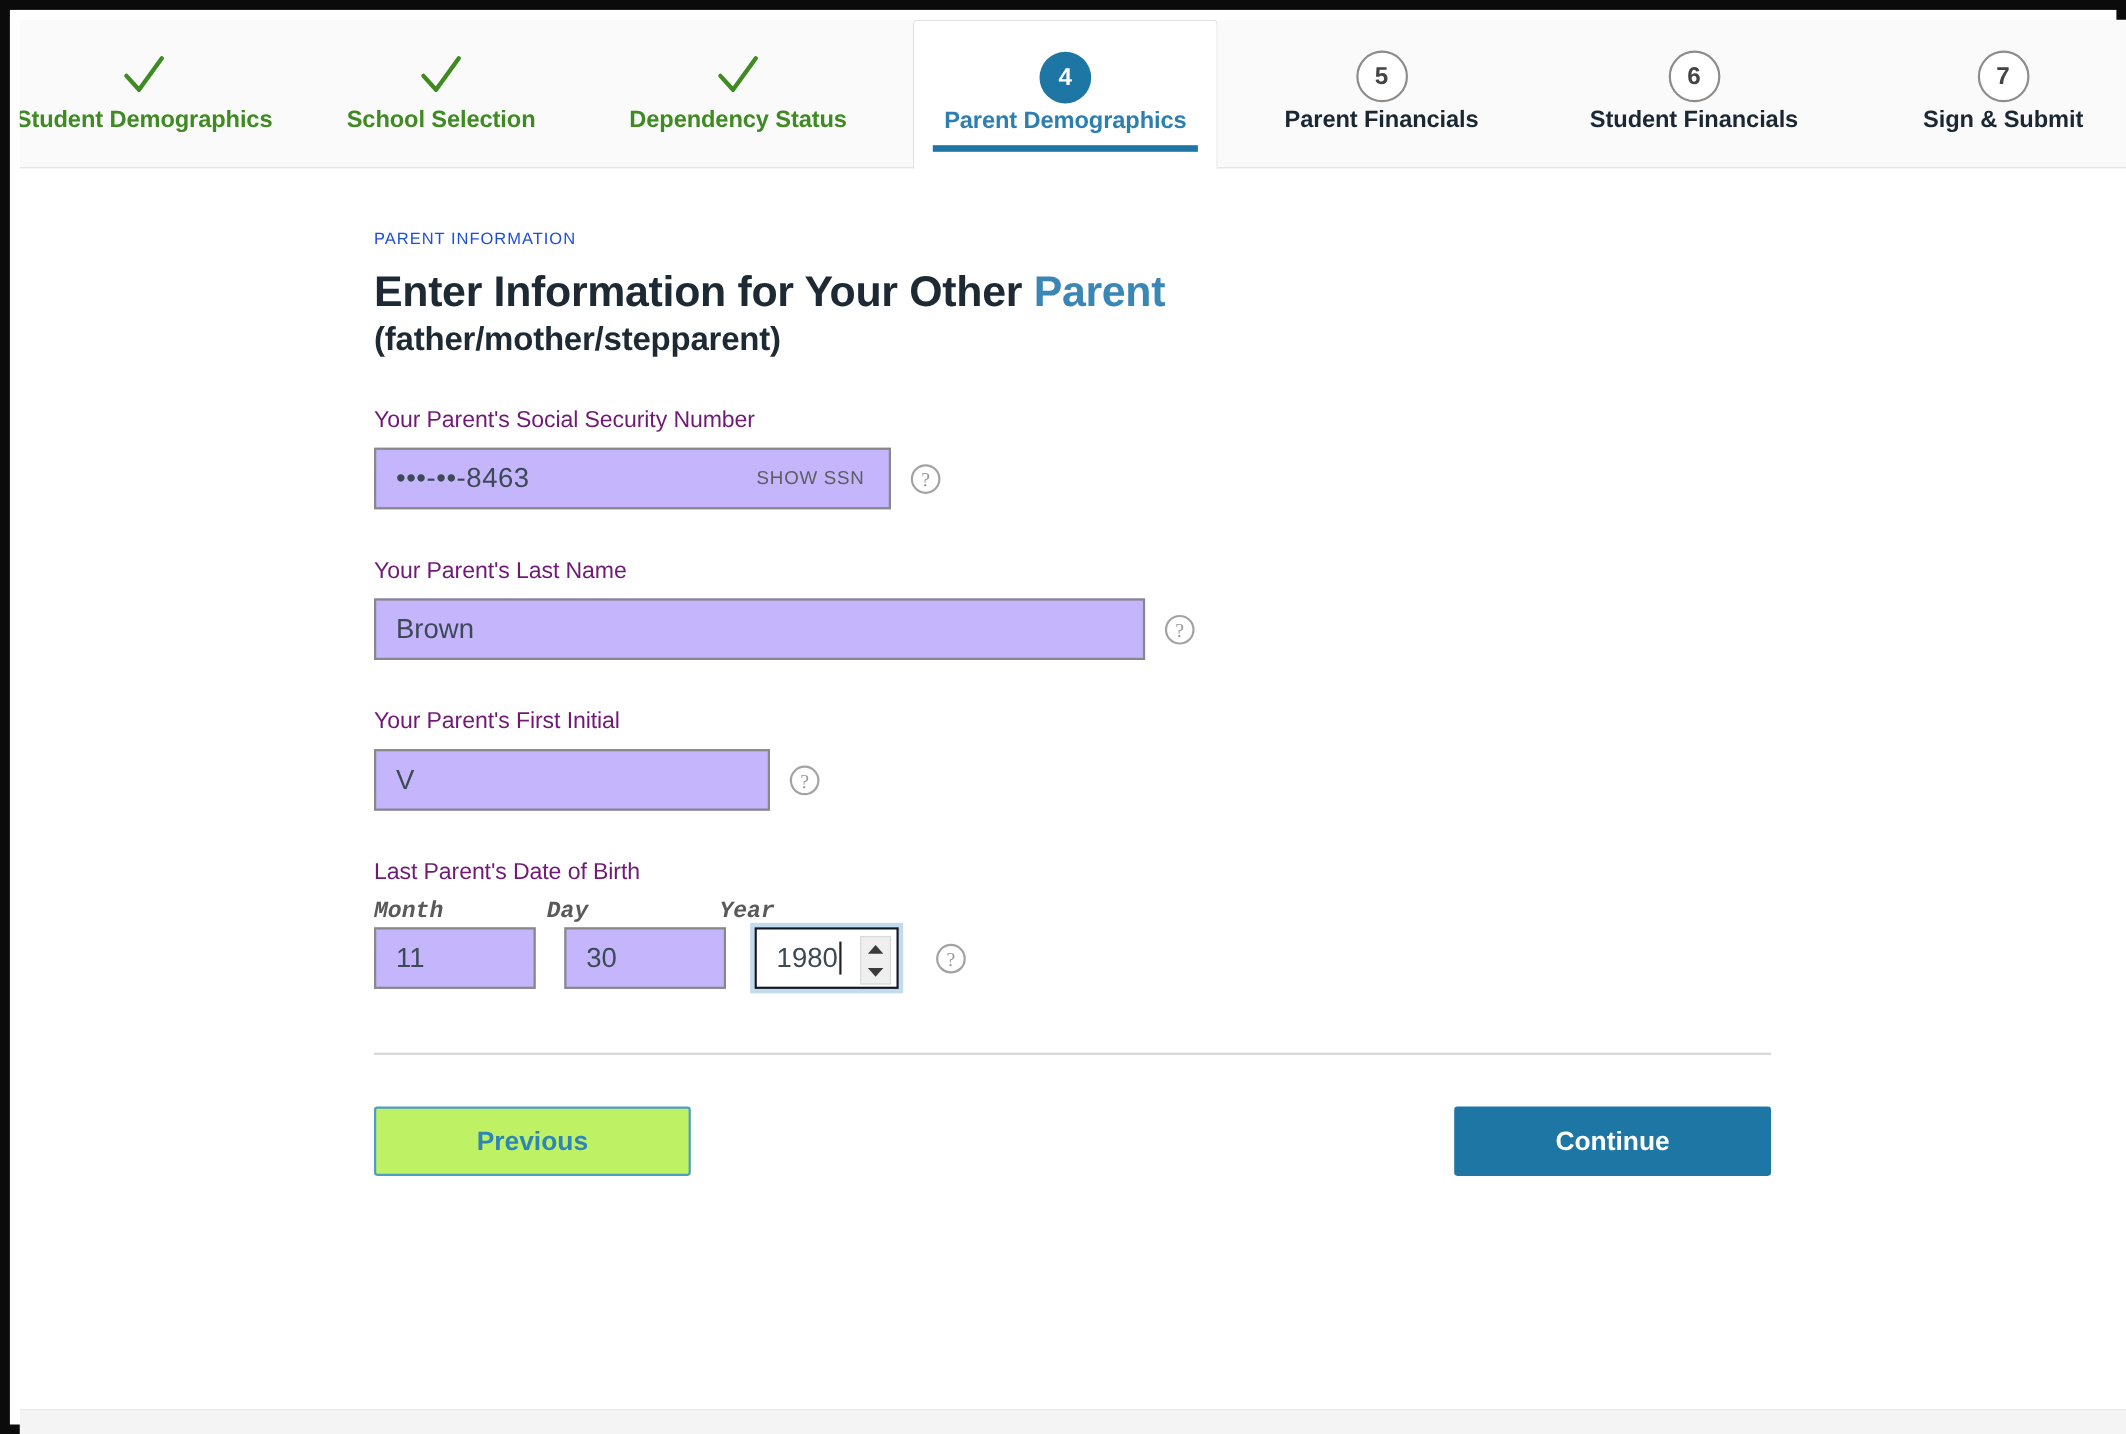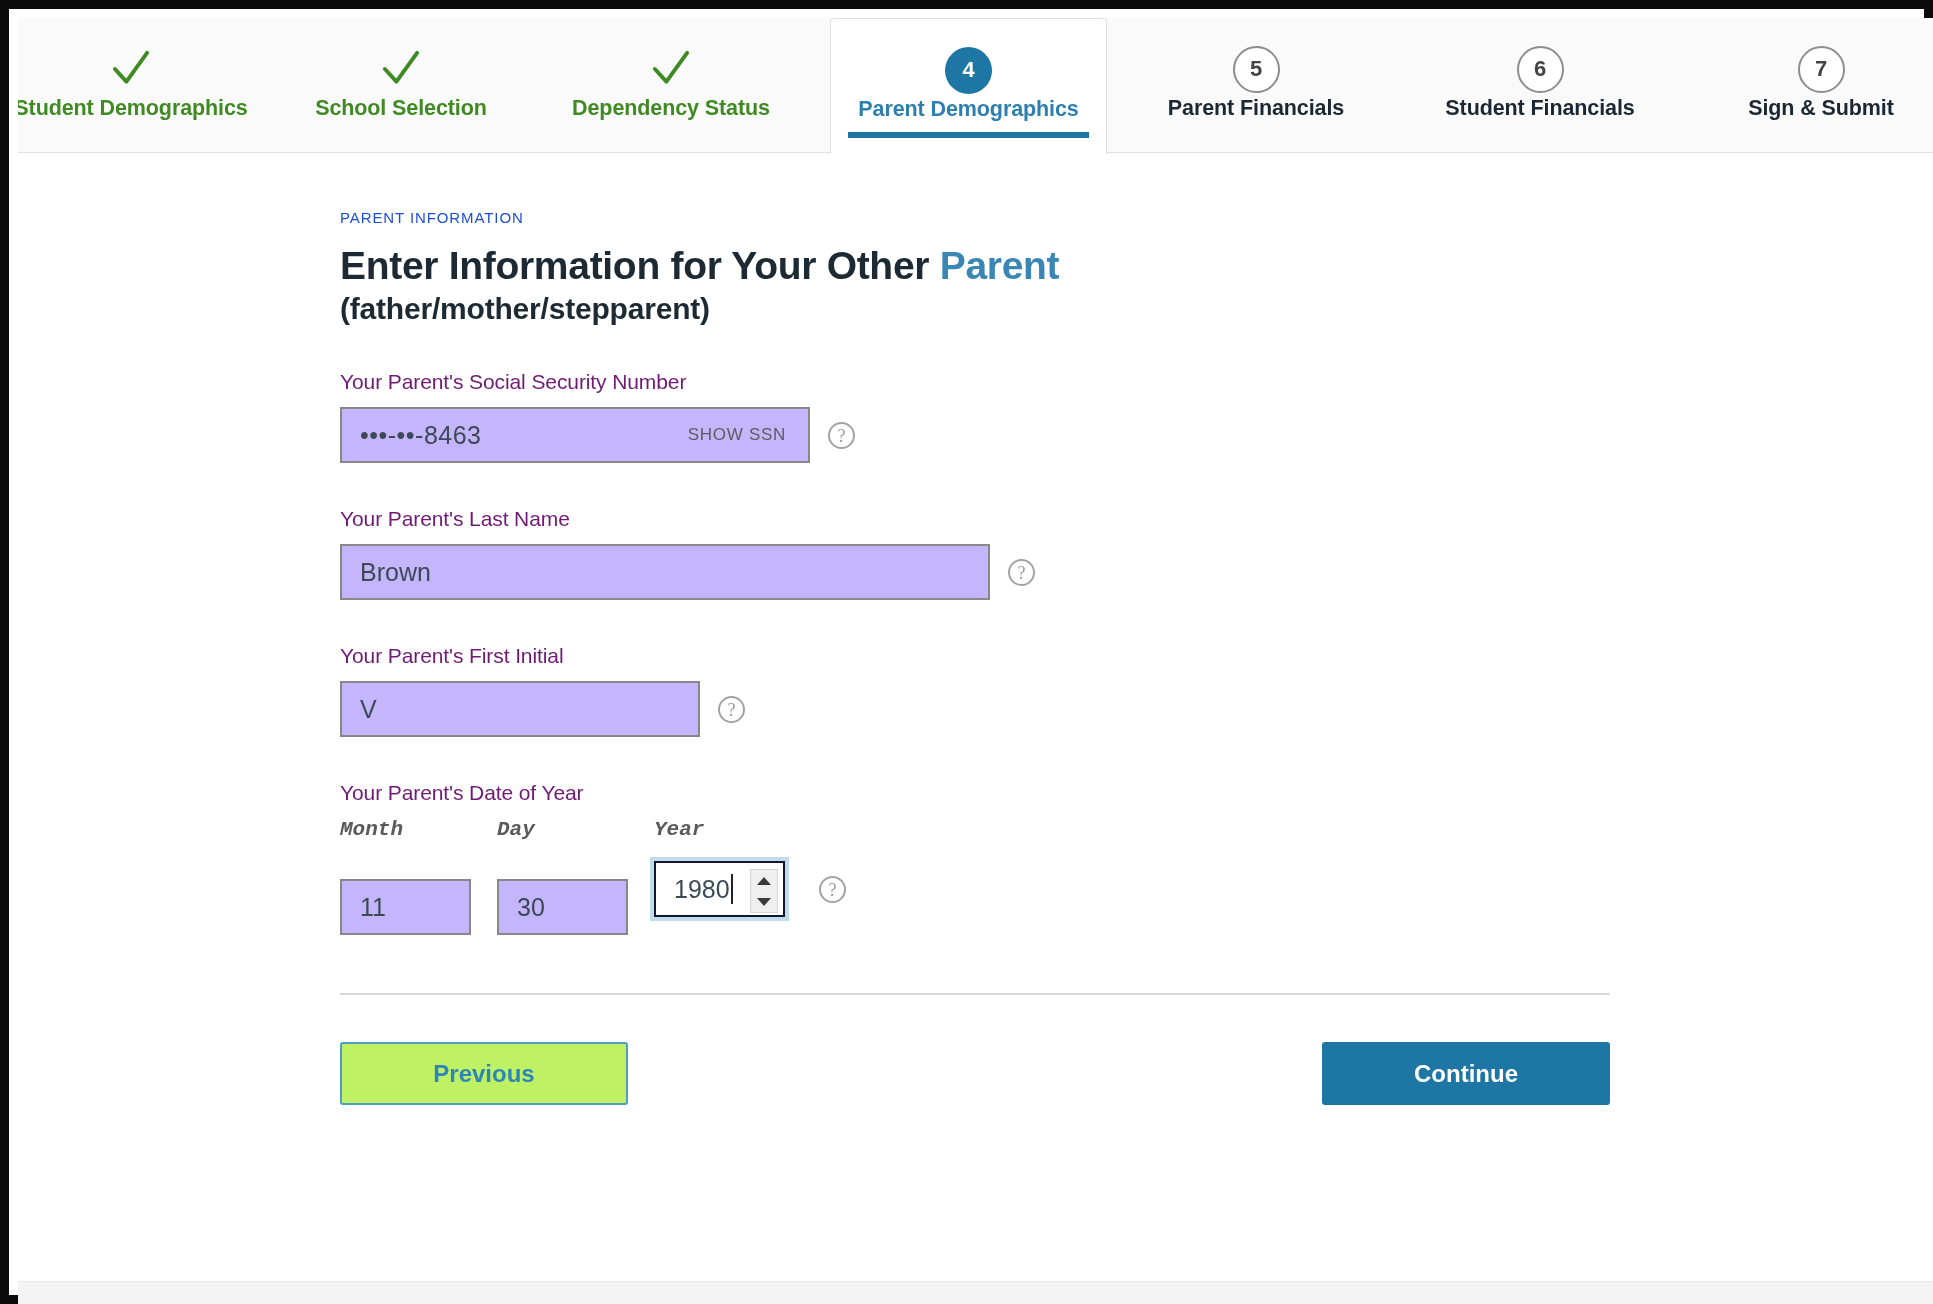--- a/index.html
+++ b/index.html
@@ -168,23 +168,23 @@
     justify-content: space-between;
   }
   .ssn-val { letter-spacing: 0.5px; font-size: 25px; color: #3c4a55; }
   .show-ssn {
     font-size: 17px;
     letter-spacing: 0.7px;
     color: #5d5d5d;
     cursor: pointer;
     padding-right: 4px;
   }
-  .txtbox.lastname { width: 650px; }
+  .txtbox.lastname { width: 701px; }
   .txtbox.initial { width: 360px; }
-  .txtbox.mm, .txtbox.dd { width: 131px; margin-top: 36px; }
+  .txtbox.mm, .txtbox.dd { width: 147px; }
 
   .helpicon {
     width: 27px; height: 27px;
     border: 2px solid #a3a3a3;
     border-radius: 50%;
     color: #9a9a9a;
     font-size: 18px;
     line-height: 25px;
     text-align: center;
     margin-left: 18px;
@@ -391,21 +391,21 @@
 
       <div class="field">
         <div class="field-label">Your Parent's First Initial</div>
         <div class="input-row">
           <div class="txtbox initial">V</div>
           <div class="helpicon">?</div>
         </div>
       </div>
 
       <div class="field">
-        <div class="field-label">Your Parent's Date of Year</div>
+        <div class="field-label">Last Parent's Date of Birth</div>
 
         <div class="dob-labels">
           <div class="dob-sublabel" style="width:157px;">Month</div>
           <div class="dob-sublabel" style="width:157px;">Day</div>
           <div class="dob-sublabel" style="width:157px;">Year</div>
         </div>
 
         <div class="dob-row">
           <div class="dob-col">
             <div class="txtbox mm">11</div>

